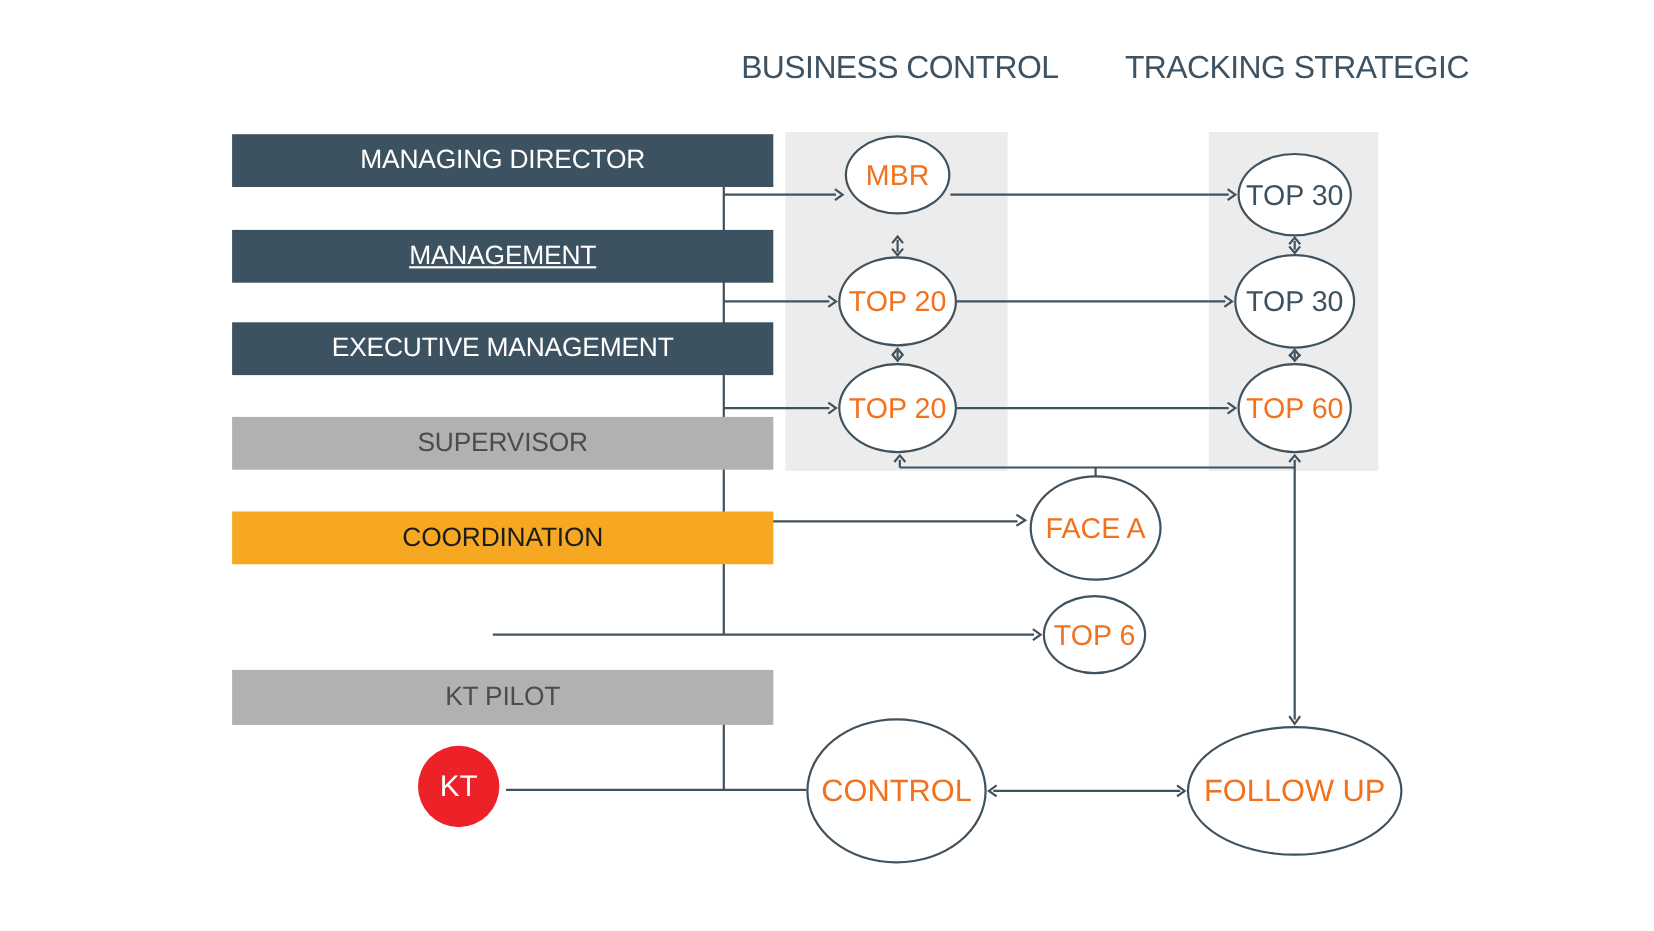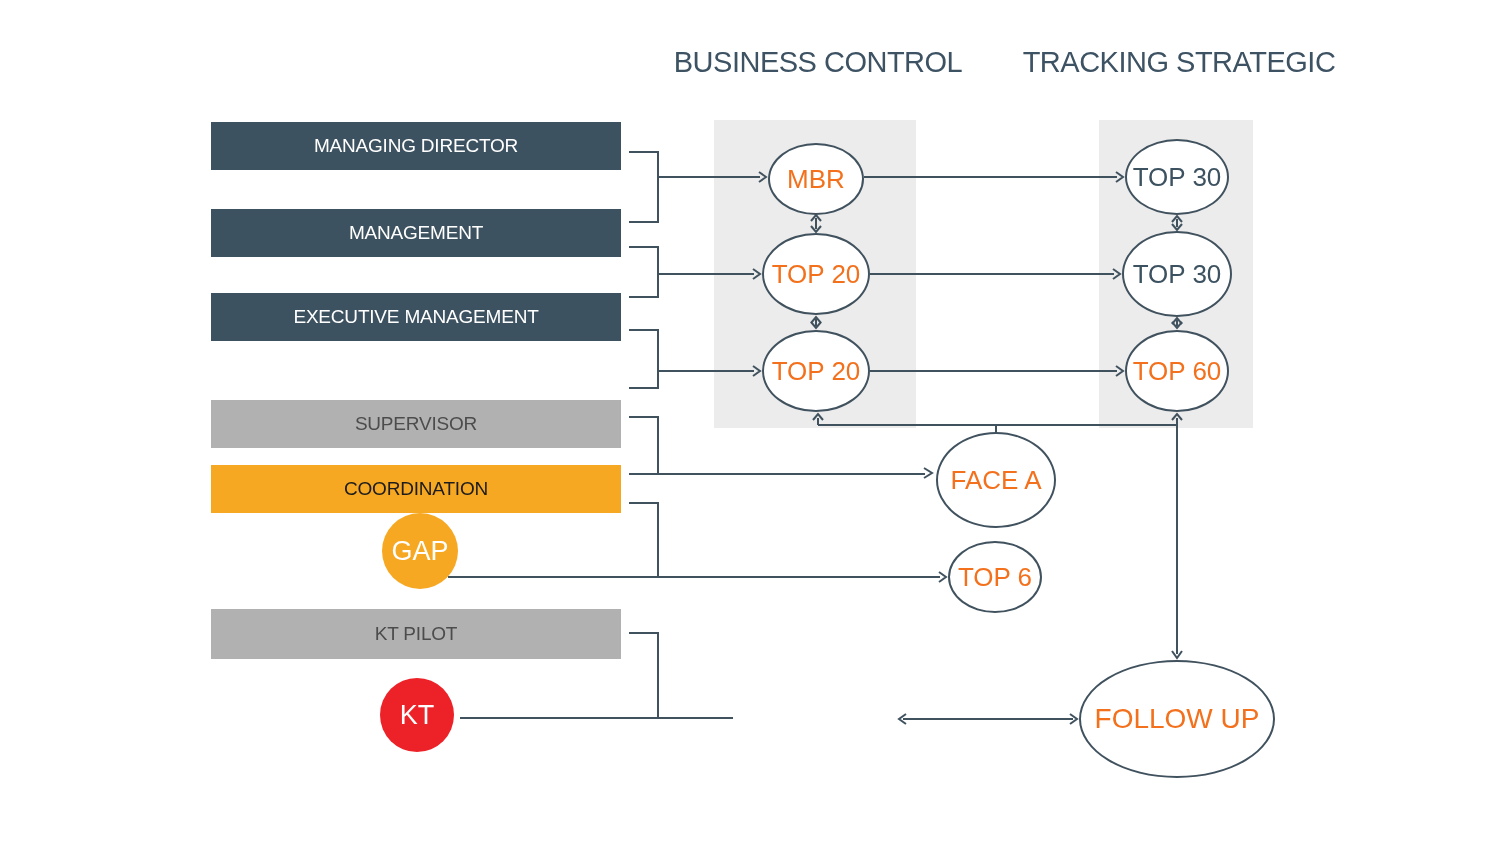--- a/index.html
+++ b/index.html
@@ -11,23 +11,23 @@
     position:absolute;top:46px;transform:translateX(-50%);
     font-size:29px;letter-spacing:-0.5px;white-space:nowrap;
     color:var(--header-text,#3d5263);
   }
   .panel{
     position:absolute;top:120px;height:308px;background:var(--panel-gray,#ececec);
   }
   svg.lines{position:absolute;left:0;top:0;z-index:1;}
   svg.lines path{fill:none;stroke:var(--line,#41525f);stroke-width:2;}
   .bar{
-    position:absolute;left:211px;width:410px;height:48px;z-index:2;
+    position:absolute;left:211px;width:492px;height:48px;z-index:2;
     display:flex;align-items:center;justify-content:center;
-    font-size:19px;letter-spacing:-0.2px;white-space:nowrap;text-align:center;
+    font-size:24px;letter-spacing:-0.2px;white-space:nowrap;text-align:center;
   }
   .bar.dark{background:var(--dark-slate,#3d5260);color:#ffffff;}
   .bar.gray{background:var(--gray-bar,#b1b1b1);color:var(--gray-bar-text,#4c4c4c);}
   .bar.orange{background:var(--orange,#f7a823);color:#1c1c1c;}
   .node{
     position:absolute;z-index:2;background:#ffffff;
     border:2px solid var(--line,#41525f);border-radius:50%;
     display:flex;align-items:center;justify-content:center;
     font-size:26px;white-space:nowrap;box-sizing:border-box;
   }
@@ -102,44 +102,41 @@
     <path d="M1172 324 L1177 318 L1182 324"></path>
     <path d="M1172 322 L1177 328 L1182 322"></path>
     <path d="M813 420 L818 414 L823 420"></path>
     <path d="M1172 420 L1177 414 L1182 420"></path>
     <path d="M1172 651 L1177 658 L1182 651"></path>
   </svg>
 
   <div class="bar dark" style="top:122px;">
     <span>MANAGING DIRECTOR</span>
   </div>
-  <div class="bar dark" style="top:209px;">
+  <div class="bar dark" style="top:209px;text-decoration:underline;">
     <span>MANAGEMENT</span>
   </div>
   <div class="bar dark" style="top:293px;">
     <span>EXECUTIVE MANAGEMENT</span>
   </div>
-  <div class="bar gray" style="top:379px;margin-top:21px;">
+  <div class="bar gray" style="top:379px;">
     <span>SUPERVISOR</span>
   </div>
   <div class="bar orange" style="top:465px;">
     <span>COORDINATION</span>
   </div>
   <div class="bar gray" style="top:609px;height:50px;">
     <span>KT PILOT</span>
   </div>
 
-  <div class="circle gap" style="left:382px;top:513px;width:76px;height:76px;">
-    <span>GAP</span>
-  </div>
   <div class="circle kt" style="left:380px;top:678px;width:74px;height:74px;text-align:right;">
     <span>KT</span>
   </div>
 
-  <div class="node orange-text" style="left:768px;top:143px;width:96px;height:72px;">
+  <div class="node orange-text" style="left:768px;top:123px;width:96px;height:72px;">
     <span>MBR</span>
   </div>
   <div class="node orange-text" style="left:762px;top:233px;width:108px;height:82px;">
     <span>TOP 20</span>
   </div>
   <div class="node orange-text" style="left:762px;top:330px;width:108px;height:82px;">
     <span>TOP 20</span>
   </div>
 
   <div class="node dark-text" style="left:1125px;top:139px;width:104px;height:76px;">
@@ -151,17 +148,20 @@
   <div class="node orange-text" style="left:1125px;top:330px;width:104px;height:82px;text-align:right;">
     <span>TOP 60</span>
   </div>
 
   <div class="node orange-text" style="left:936px;top:432px;width:120px;height:96px;">
     <span>FACE A</span>
   </div>
   <div class="node orange-text" style="left:948px;top:541px;width:94px;height:72px;">
     <span>TOP 6</span>
   </div>
+  <div class="node orange-text big" style="left:733px;top:653px;width:164px;height:132px;">
+    <span>CONTROL</span>
+  </div>
   <div class="node orange-text big" style="left:1079px;top:660px;width:196px;height:118px;">
     <span>FOLLOW UP</span>
   </div>
 
 </div>
 
 </body></html>

